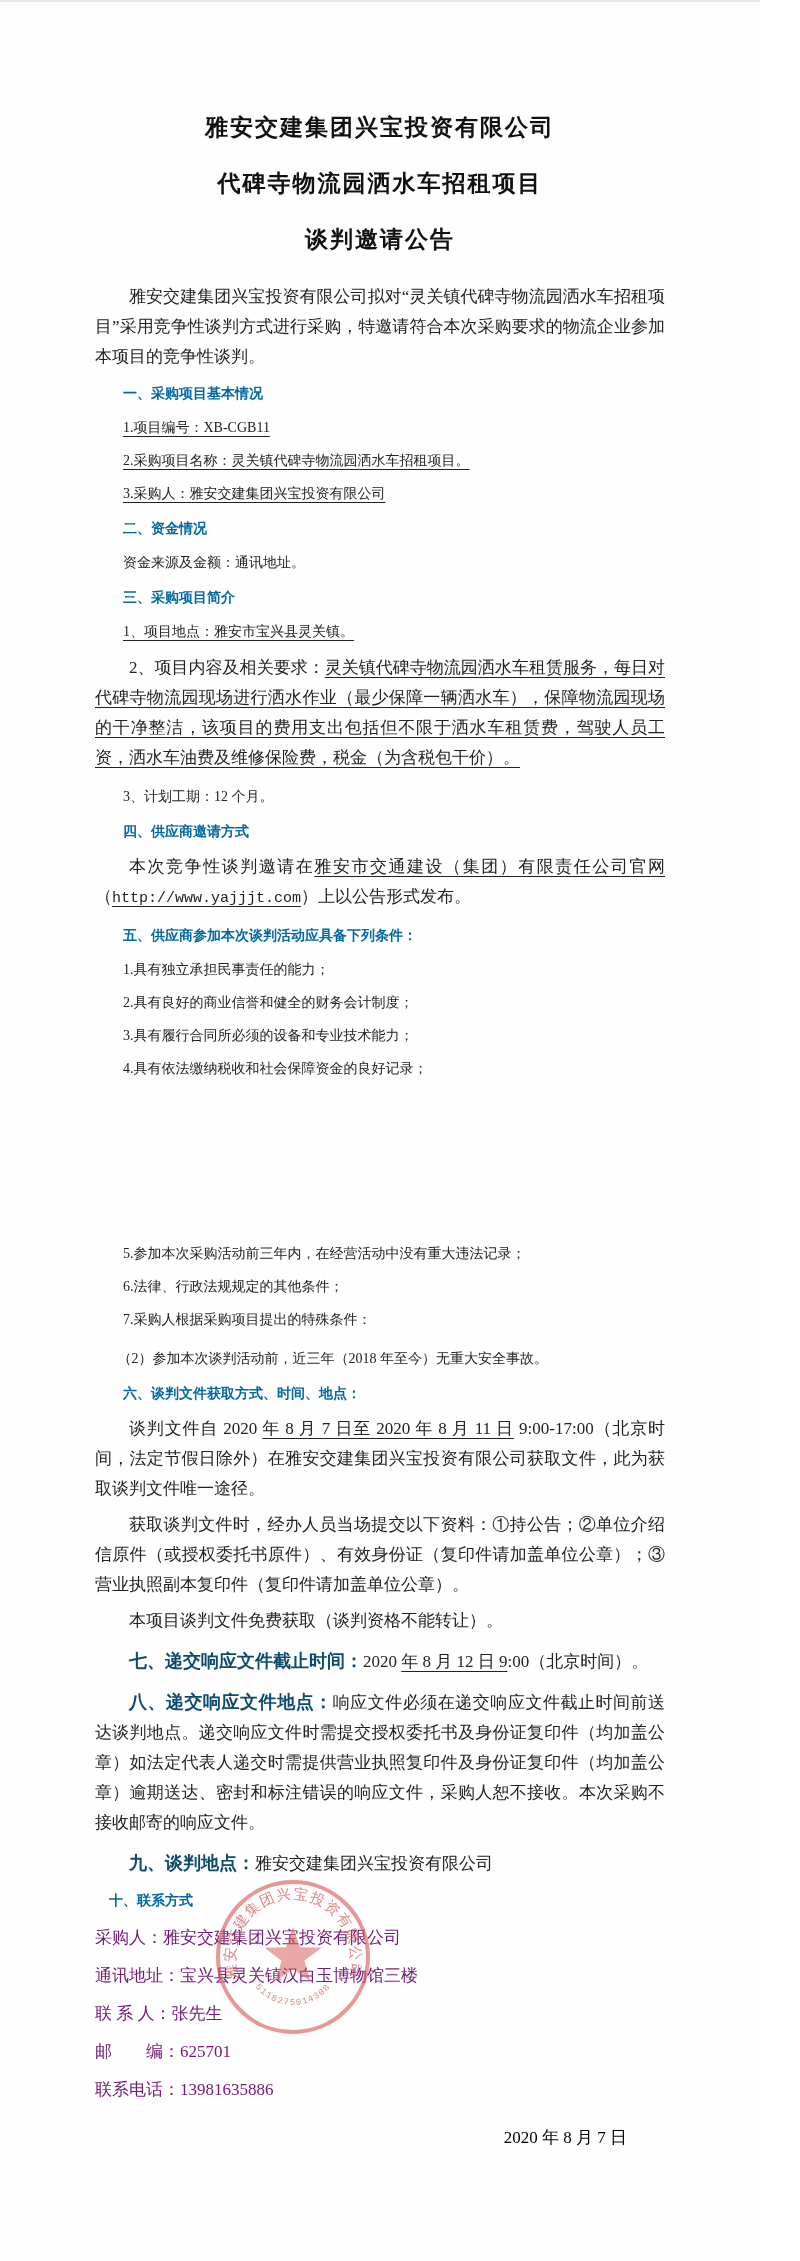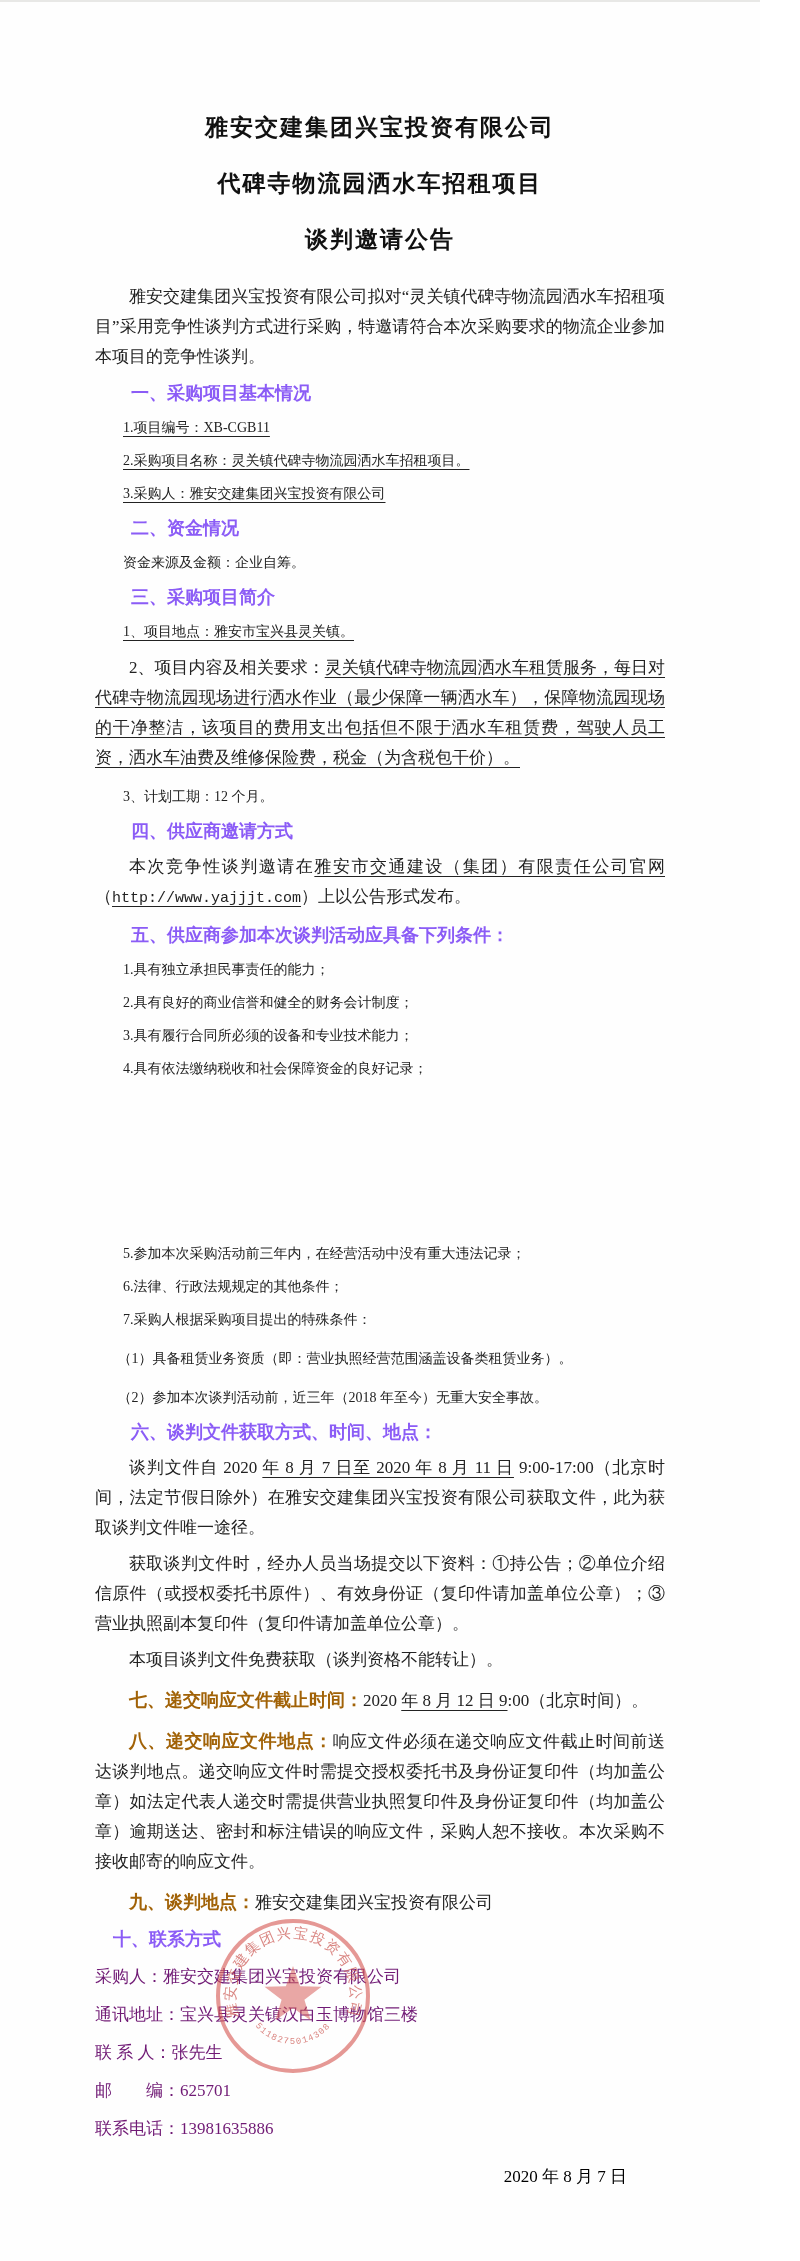--- a/index.html
+++ b/index.html
@@ -21,33 +21,33 @@
     margin:0;text-align:center;
     font-size:23px;font-weight:bold;line-height:56px;
     letter-spacing:2px;color:#111;
   }
   .para{
     margin:6px 0;font-size:17px;line-height:30px;
     text-align:justify;color:#222;
   }
   .indent{text-indent:2em;}
   .sec-head{
-    margin:4px 0 4px 0;font-size:18px;font-weight:bold;
+    margin:4px 0 4px 0;font-size:14px;font-weight:bold;
     font-family:"Liberation Sans","DejaVu Sans",sans-serif;
-    line-height:30px;color:#8b5cf6;margin-left:2em;
+    line-height:30px;color:#0369a1;margin-left:2em;
   }
   .item{
     margin:2px 0;margin-left:2em;font-size:14px;line-height:31px;color:#222;
     text-align:justify;
   }
   .sub-item{margin-left:1.6em;}
   .u{text-decoration:underline;text-underline-offset:4px;text-decoration-thickness:1px;}
   .h-inline{
     font-weight:bold;font-size:18px;
-    font-family:"Liberation Sans","DejaVu Sans",sans-serif;color:#a16207;
+    font-family:"Liberation Sans","DejaVu Sans",sans-serif;color:#0c4a6e;
   }
   .mono{font-family:"Liberation Mono","DejaVu Sans Mono",monospace;font-size:15px;}
   .page-gap{height:150px;}
   .contact-block{position:relative;}
   .contact-line{margin:0;font-size:17px;line-height:38px;color:#701a75;}
   .seal{
     position:absolute;top:-8px;left:118px;
     width:160px;height:160px;pointer-events:none;
     opacity:0.85;
   }
@@ -67,42 +67,41 @@
     <h1 class="title">谈判邀请公告</h1>
 
     <p class="para indent" style="margin-top:14px;">雅安交建集团兴宝投资有限公司拟对“灵关镇代碑寺物流园洒水车招租项目”采用竞争性谈判方式进行采购，特邀请符合本次采购要求的物流企业参加本项目的竞争性谈判。</p>
 
     <h2 class="sec-head">一、采购项目基本情况</h2>
     <p class="item u">1.项目编号：XB-CGB11</p>
     <p class="item u">2.采购项目名称：灵关镇代碑寺物流园洒水车招租项目。</p>
     <p class="item u">3.采购人：雅安交建集团兴宝投资有限公司</p>
 
     <h2 class="sec-head">二、资金情况</h2>
-    <p class="item">资金来源及金额：企业自筹。</p>
+    <p class="item">资金来源及金额：通讯地址。</p>
 
     <h2 class="sec-head">三、采购项目简介</h2>
     <p class="item u">1、项目地点：雅安市宝兴县灵关镇。</p>
     <p class="para" style="text-indent:2em;"><span>2、项目内容及相关要求：</span><span class="u">灵关镇代碑寺物流园洒水车租赁服务，每日对代碑寺物流园现场进行洒水作业（最少保障一辆洒水车），保障物流园现场的干净整洁，该项目的费用支出包括但不限于洒水车租赁费，驾驶人员工资，洒水车油费及维修保险费，税金（为含税包干价）。</span></p>
     <p class="item" style="margin-top:8px;">3、计划工期：12 个月。</p>
 
     <h2 class="sec-head">四、供应商邀请方式</h2>
     <p class="para indent"><span>本次竞争性谈判邀请在</span><span class="u">雅安市交通建设（集团）有限责任公司官网</span><span>（</span><span class="u mono">http://www.yajjjt.com</span><span>）上以公告形式发布。</span></p>
 
     <h2 class="sec-head">五、供应商参加本次谈判活动应具备下列条件：</h2>
     <p class="item">1.具有独立承担民事责任的能力；</p>
     <p class="item">2.具有良好的商业信誉和健全的财务会计制度；</p>
     <p class="item">3.具有履行合同所必须的设备和专业技术能力；</p>
     <p class="item">4.具有依法缴纳税收和社会保障资金的良好记录；</p>
 
     <div class="page-gap"></div>
 
     <p class="item">5.参加本次采购活动前三年内，在经营活动中没有重大违法记录；</p>
     <p class="item">6.法律、行政法规规定的其他条件；</p>
     <p class="item">7.采购人根据采购项目提出的特殊条件：</p>
-    <p class="item sub-item" style="margin-top:8px;">（1）具备租赁业务资质（即：营业执照经营范围涵盖设备类租赁业务）。</p>
     <p class="item sub-item" style="margin-top:8px;">（2）参加本次谈判活动前，近三年（2018 年至今）无重大安全事故。</p>
 
     <h2 class="sec-head">六、谈判文件获取方式、时间、地点：</h2>
     <p class="para indent"><span>谈判文件自 2020 </span><span class="u">年 8 月 7 日至 2020 年 8 月 11 日</span><span> 9:00-17:00（北京时间，法定节假日除外）在雅安交建集团兴宝投资有限公司获取文件，此为获取谈判文件唯一途径。</span></p>
     <p class="para indent">获取谈判文件时，经办人员当场提交以下资料：①持公告；②单位介绍信原件（或授权委托书原件）、有效身份证（复印件请加盖单位公章）；③营业执照副本复印件（复印件请加盖单位公章）。</p>
     <p class="para indent">本项目谈判文件免费获取（谈判资格不能转让）。</p>
 
     <p class="para indent" style="margin-top:10px;"><span class="h-inline">七、递交响应文件截止时间：</span><span>2020 </span><span class="u">年 8 月 12 日 9</span><span>:00（北京时间）。</span></p>
 
     <p class="para indent" style="margin-top:10px;"><span class="h-inline">八、递交响应文件地点：</span><span>响应文件必须在递交响应文件截止时间前送达谈判地点。递交响应文件时需提交授权委托书及身份证复印件（均加盖公章）如法定代表人递交时需提供营业执照复印件及身份证复印件（均加盖公章）逾期送达、密封和标注错误的响应文件，采购人恕不接收。本次采购不接收邮寄的响应文件。</span></p>

